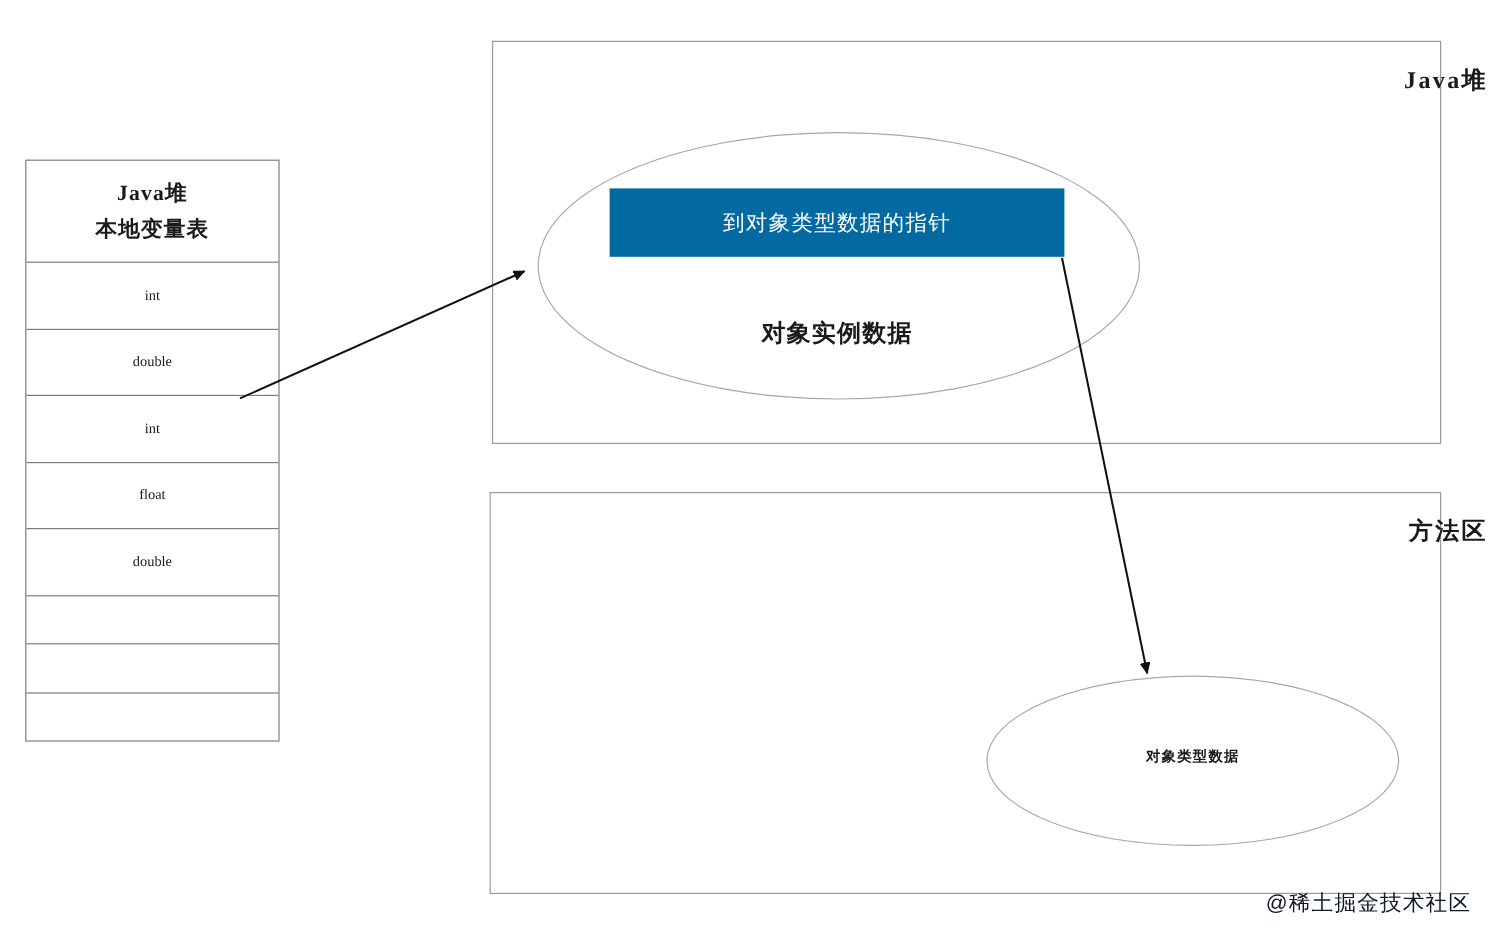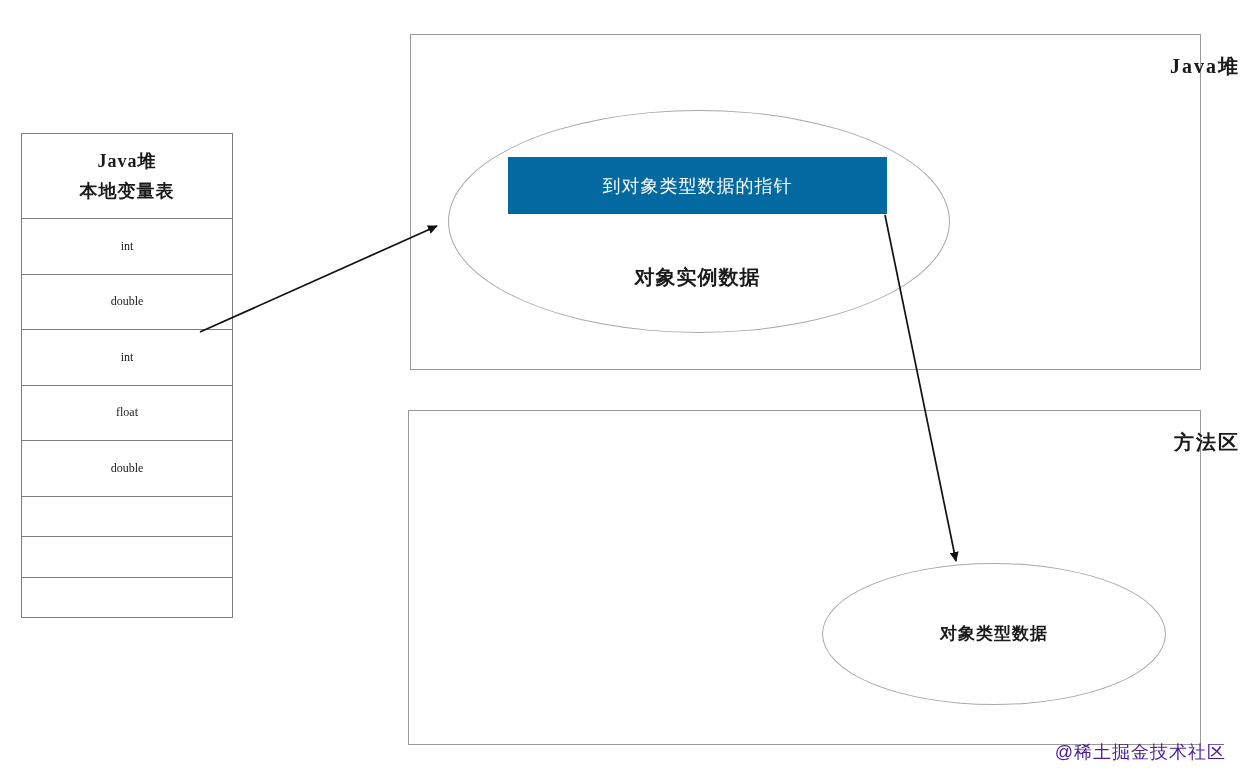--- a/index.html
+++ b/index.html
@@ -98,39 +98,39 @@
     text-align: center;
     font-size: 20px;
     font-weight: 700;
     letter-spacing: 1px;
   }
   .typedata-label {
     position: absolute;
     left: 822px; top: 622px;
     width: 344px;
     text-align: center;
-    font-size: 17px;
+    font-size: 12px;
     font-weight: 600;
     letter-spacing: 1px;
   }
 
   
   .arrows {
     position: absolute;
     left: 0; top: 0;
     width: 1240px; height: 784px;
     pointer-events: none;
   }
 
   
   .watermark {
     position: absolute;
     right: 14px; top: 740px;
     font-size: 18px;
-    color: #4c1d95;
+    color: #0f172a;
     letter-spacing: 1px;
     font-family: "Liberation Sans", "DejaVu Sans", sans-serif;
   }
 </style>
 </head>
 <body>
 
 <div class="canvas">
 
   <div class="stack-table">

